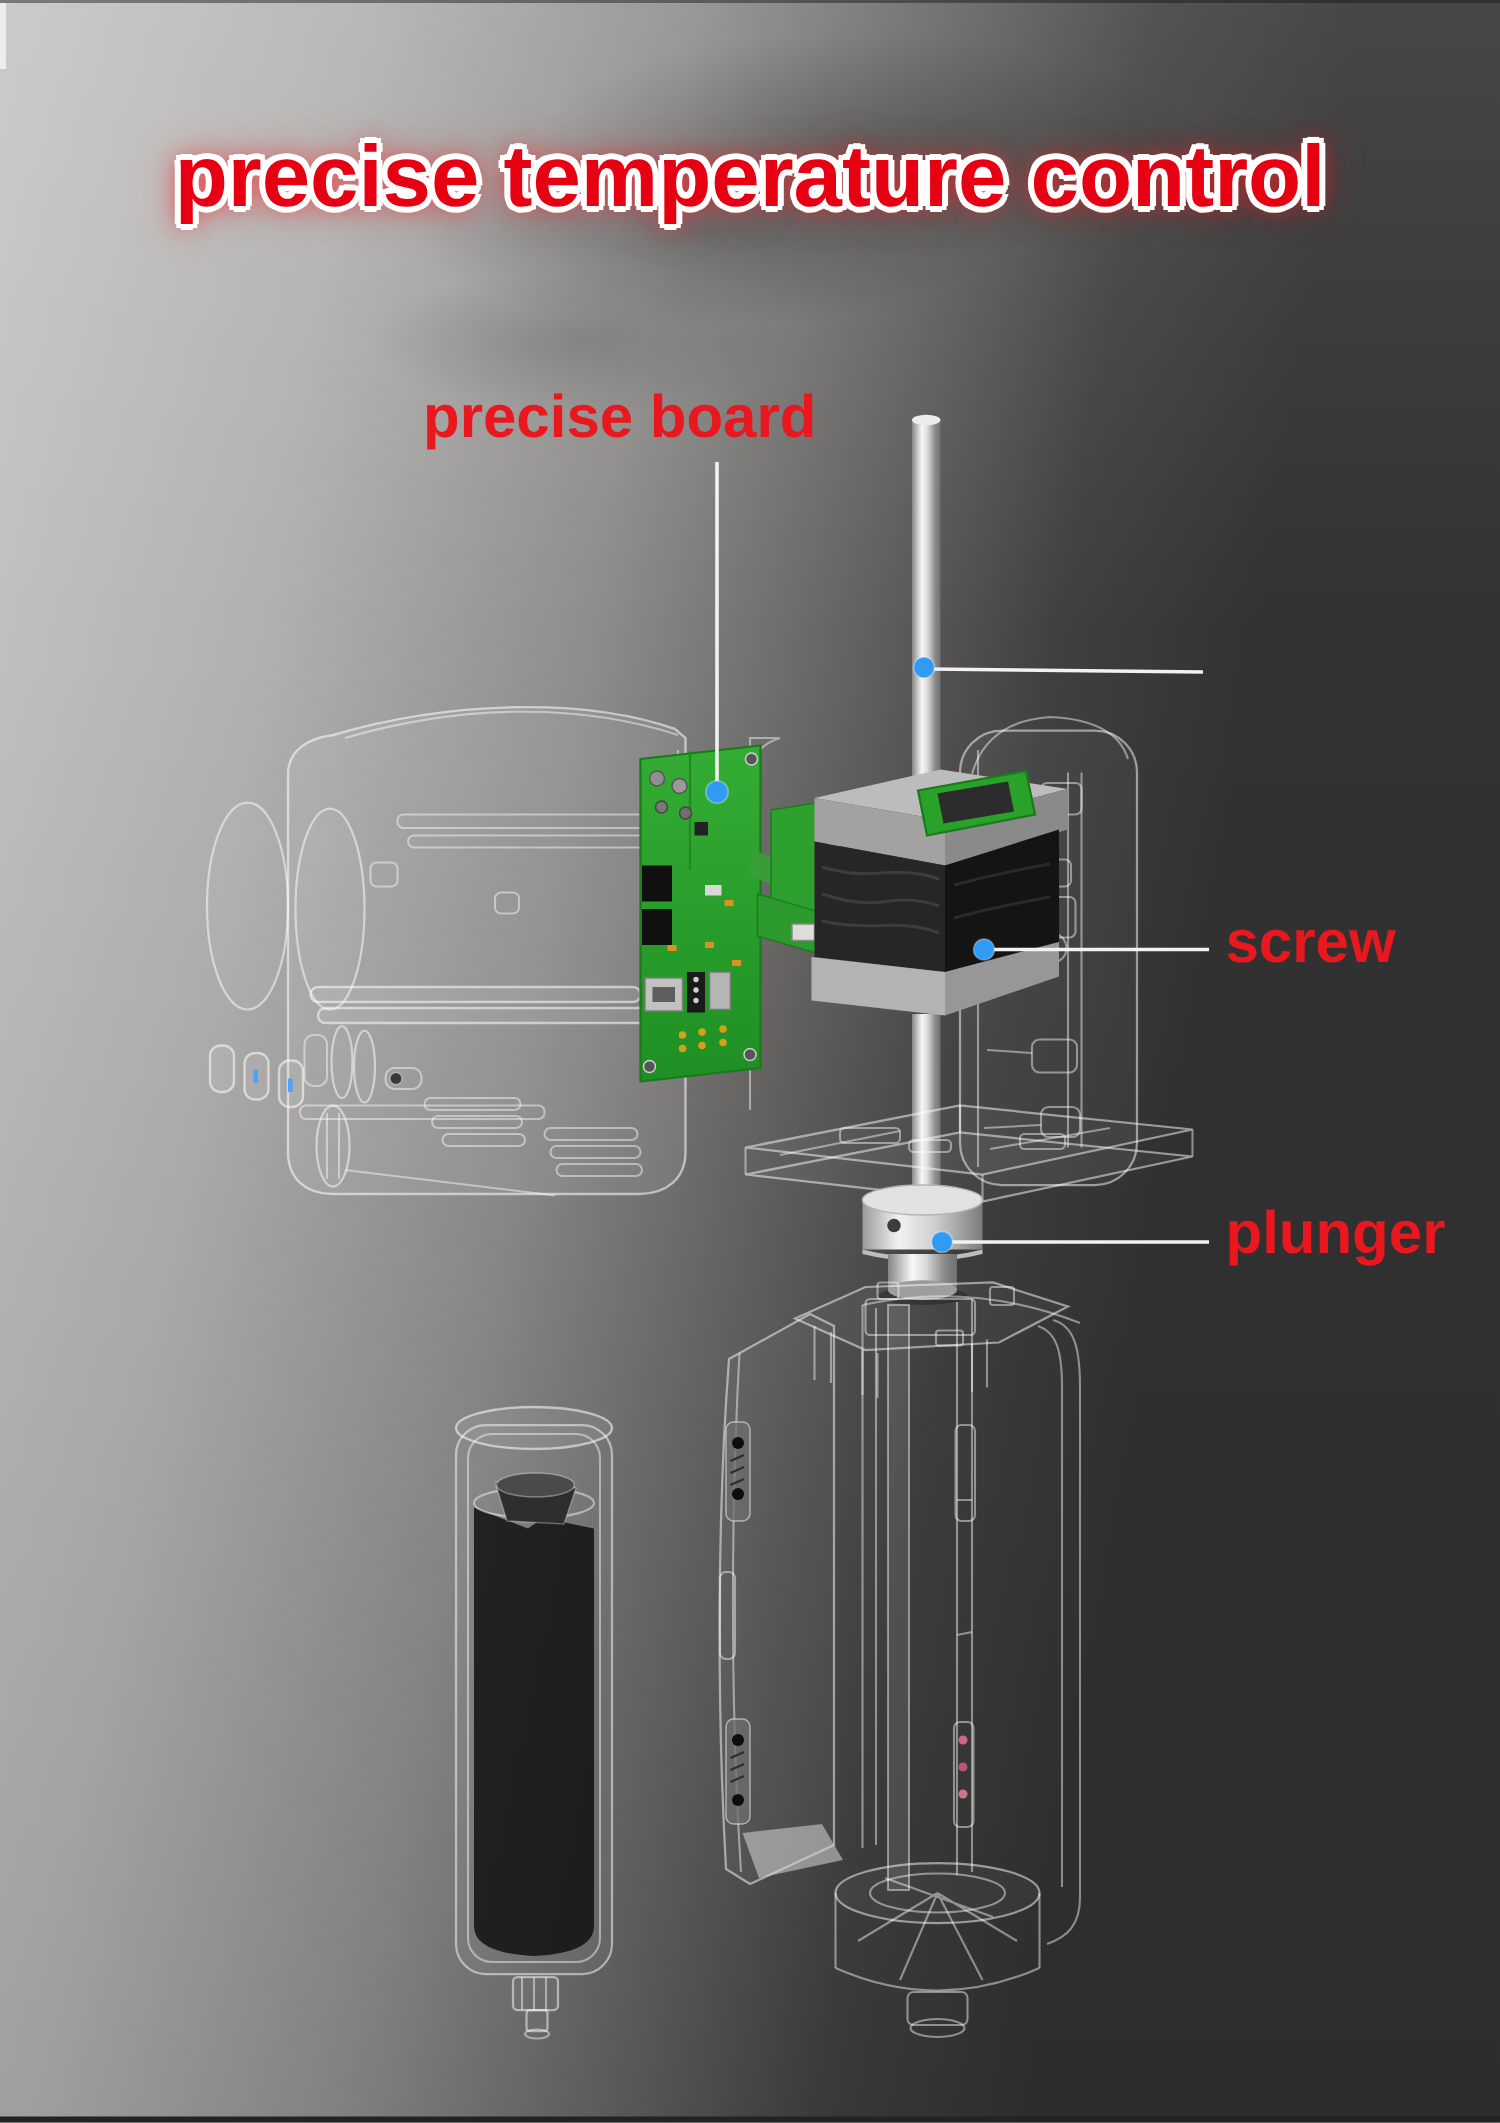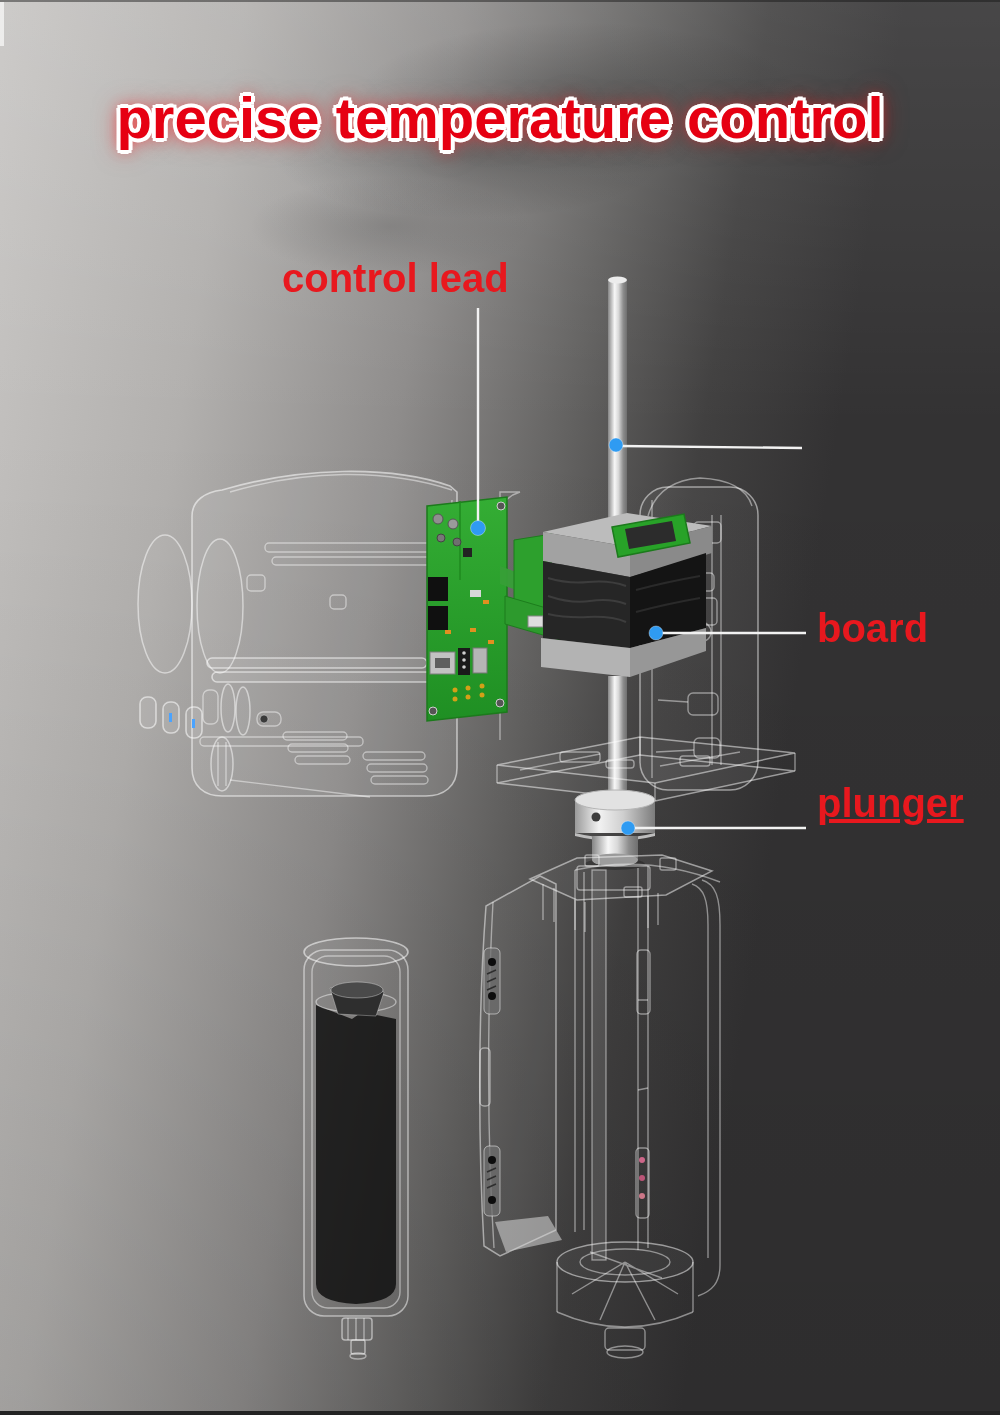--- a/index.html
+++ b/index.html
@@ -29,21 +29,21 @@
     font-size:58px;font-weight:bold;letter-spacing:0px;color:var(--title-red);
     text-shadow:
       -3px -3px 0 #fff, 3px -3px 0 #fff, -3px 3px 0 #fff, 3px 3px 0 #fff,
       -4px 0 0 #fff, 4px 0 0 #fff, 0 -4px 0 #fff, 0 4px 0 #fff,
       0 0 14px rgba(255,40,40,0.85), 0 0 26px rgba(230,0,18,0.55);
   }
   .lbl{position:absolute;font-size:40px;font-weight:bold;color:var(--label-red);white-space:nowrap;}
   #lbl-control-board{left:282px;top:256px;}
   #lbl-lead-screw{left:760px;top:402px;}
   #lbl-motor{left:817px;top:606px;}
-  #lbl-plunger{left:817px;top:781px;text-decoration:underline;}
+  #lbl-plunger{left:817px;top:800px;}
   svg{position:absolute;left:0;top:0;}
   .wf{fill:rgba(255,255,255,0.08);stroke:rgba(255,255,255,0.55);stroke-width:1.6;}
   .wfl{fill:none;stroke:rgba(255,255,255,0.45);stroke-width:1.4;}
   .wfd{fill:rgba(255,255,255,0.04);stroke:rgba(255,255,255,0.50);stroke-width:1.5;}
   .cline{stroke:var(--line-white);stroke-width:2.4;}
   .cdot{fill:var(--dot-blue);stroke:rgba(255,255,255,0.35);stroke-width:1;}
 </style>
 </head>
 <body>
 
@@ -267,18 +267,18 @@
       <line x1="660" y1="633" x2="806" y2="633" class="cline"></line>
       <line x1="631" y1="828" x2="806" y2="828" class="cline"></line>
       <circle cx="478" cy="528" r="7.5" class="cdot"></circle>
       <circle cx="616" cy="445" r="7" class="cdot"></circle>
       <circle cx="656" cy="633" r="7" class="cdot"></circle>
       <circle cx="628" cy="828" r="7" class="cdot"></circle>
     </g>
   </svg>
 
   <h1 class="title">precise temperature control</h1>
-  <div class="lbl" id="lbl-control-board">control lead</div>
-  <div class="lbl" id="lbl-motor">board</div>
+  <div class="lbl" id="lbl-control-board">precise board</div>
+  <div class="lbl" id="lbl-motor">screw</div>
   <div class="lbl" id="lbl-plunger">plunger</div>
 
   <div class="bottom-edge"></div>
 </div>
 
 </body></html>

